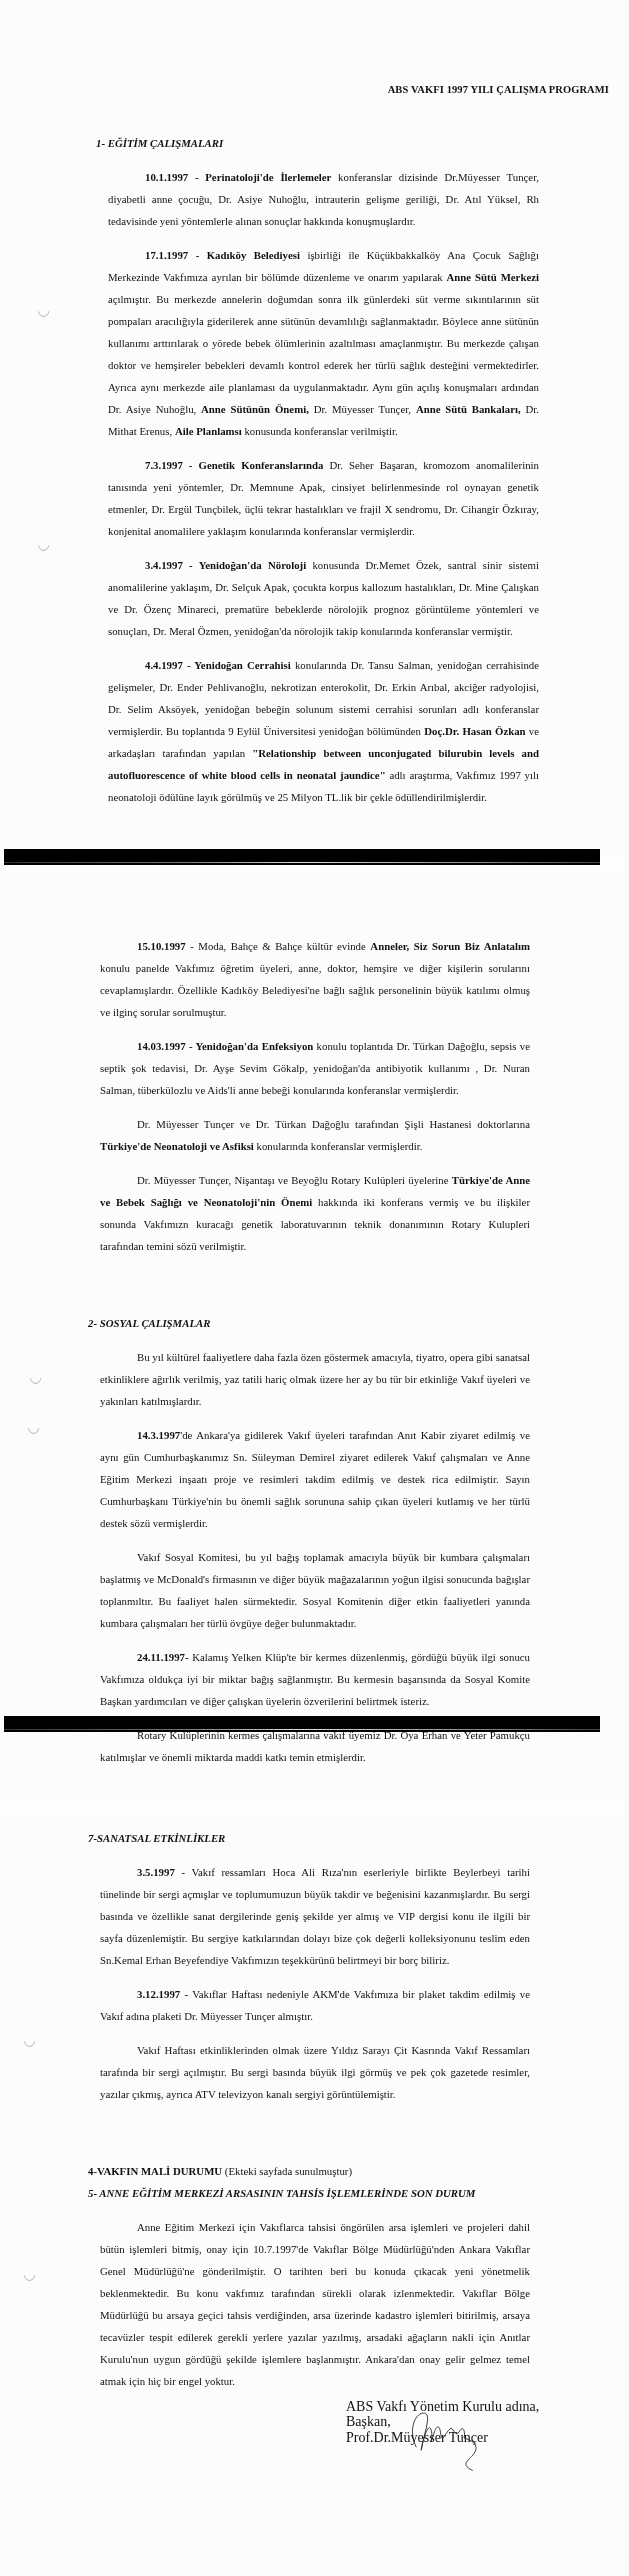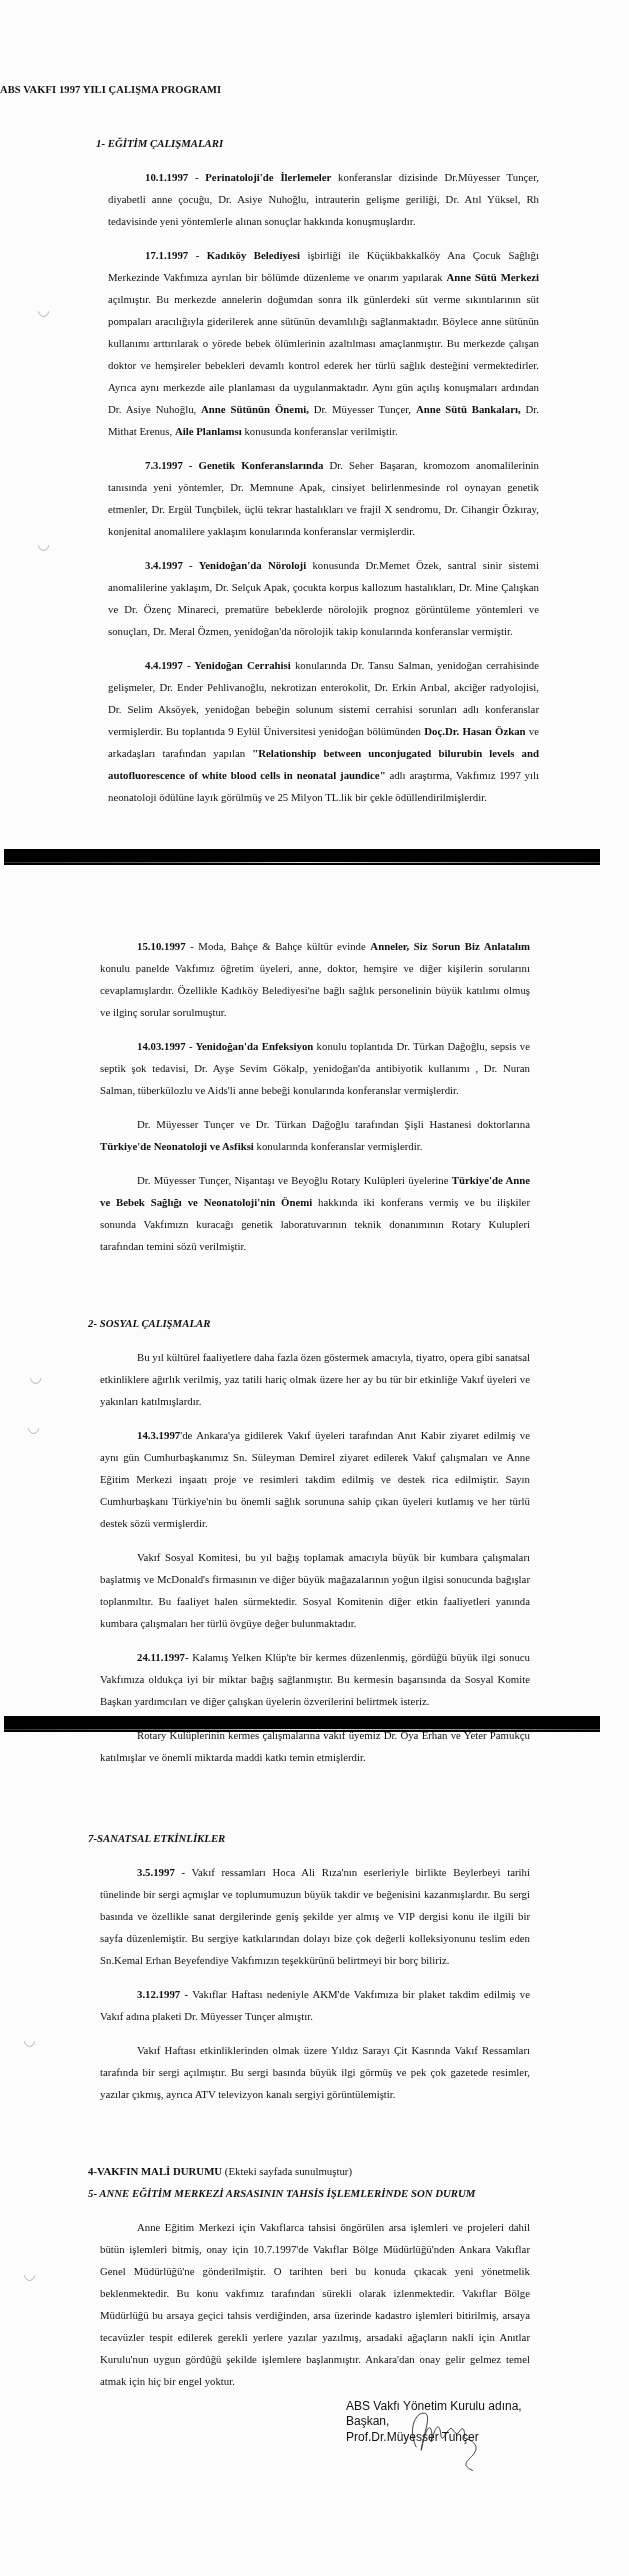--- a/index.html
+++ b/index.html
@@ -7,33 +7,33 @@
          font-family: "Liberation Serif", serif; color: #111; }
   .page { position: absolute; left: 0; width: 630px; background: #fcfcfc; }
   .page1 { top: 0; height: 851px; }
   .page2 { top: 872px; height: 926px; }
   .page3 { top: 1818px; height: 758px; }
   .sep { position: absolute; left: 3.7px; width: 596px; height: 16px; background: #000; }
   .sep::after { content: ""; position: absolute; left: 0; right: 0; bottom: 1.9px; height: 1.2px;
                 background: linear-gradient(90deg, #333 0%, #777 30%, #ddd 50%, #888 80%, #444 100%); }
   .sep-1 { top: 849px; }
   .sep-2 { top: 1716px; }
-  .title { position: absolute; top: 84px; left: 0; width: 609px; text-align: left;
+  .title { position: absolute; top: 84px; left: 0; width: 609px; text-align: right;
            font-weight: bold; font-size: 10.5px; letter-spacing: 0.1px; }
   .content { position: absolute; font-size: 10.8px; line-height: 22px; text-align: justify; }
   .c1 { top: 132px; left: 96px; width: 455px; }
   .c2 { top: 923px; left: 88px; width: 454px; }
   .c3 { top: 1827px; left: 88px; width: 454px; }
   .heading { font-weight: bold; font-size: 10.8px; margin: 0; font-style: italic; }
   .c1 .heading { margin-bottom: 0; }
   p { margin: 12px; text-indent: 37px; }
   b { font-weight: bold; }
   .gap { height: 43px; }
-  .signature { position: absolute; top: 2399px; left: 346px; font-family: Liberation Sans, sans-serif;
-               font-size: 12px; line-height: 15.4px; color: #111; }
+  .signature { position: absolute; top: 2399px; left: 346px; font-family: Liberation Serif, serif;
+               font-size: 14px; line-height: 15.4px; color: #111; }
   .sig-scrawl { position: absolute; top: 2404px; left: 404px; width: 86px; height: 68px; }
   .hole { position: absolute; width: 8.6px; height: 8.6px; border: 0.6px solid #bbb; border-top-color: transparent;
           border-right-color: transparent; border-radius: 50%; transform: rotate(-45deg); }
 </style>
 </head>
 <body>
 
 <div class="page page1"></div>
 <div class="page page2"></div>
 <div class="page page3"></div>

